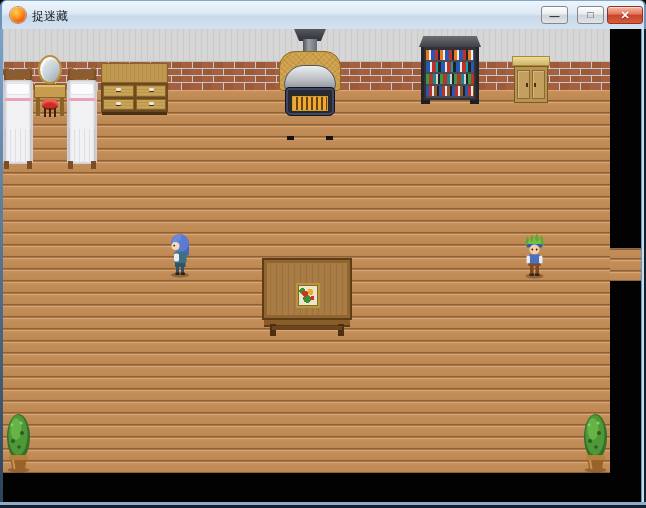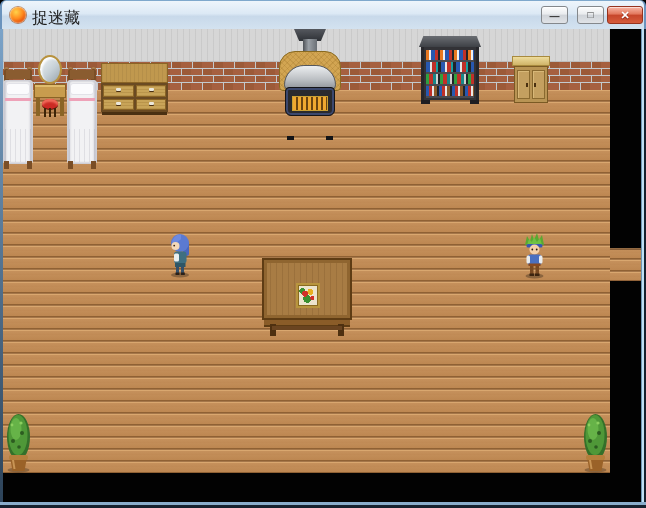--- a/index.html
+++ b/index.html
@@ -8,21 +8,21 @@
   #window { position:absolute; left:0; top:0; width:646px; height:508px; background:#000; }
 
   
   #titlebar { position:absolute; left:0; top:0; width:646px; height:29px;
     background:linear-gradient(180deg,#eef5fb 0%,#dce9f5 45%,#c8d9ea 55%,#d3e2f0 100%);
     border-top:1px solid #7fa8cc; border-left:2px solid #6a93bd; border-right:2px solid #6a93bd;
     border-radius:6px 6px 0 0; }
   #app-icon { position:absolute; left:8px; top:6px; width:16px; height:16px; border-radius:50%;
     background:radial-gradient(circle at 38% 32%, #ffd24a 0%, #ff8a1e 45%, #e24a0a 75%, #a82c06 100%);
     box-shadow:0 0 0 1px rgba(150,60,0,.55), inset 0 0 2px rgba(255,255,200,.8); }
-  #title-text { position:absolute; left:30px; top:7px; font-size:16px; color:#1c1c1c; }
+  #title-text { position:absolute; left:30px; top:7px; font-size:12px; color:#1c1c1c; }
   .winbtn { position:absolute; top:5px; height:18px; border:1px solid #84888c; border-radius:3px;
     background:linear-gradient(180deg,#fdfdfd 0%,#e9ebee 45%,#cfd3d8 50%,#e0e3e7 100%);
     box-shadow:inset 0 1px 0 #fff; text-align:center; line-height:16px; font-size:10px; color:#3a3a3a; }
   #btn-min   { left:539px; width:27px; }
   #btn-max   { left:575px; width:27px; }
   #btn-close { left:605px; width:36px;
     background:linear-gradient(180deg,#f8b7a6 0%,#e2765b 45%,#c6452a 50%,#d65c3c 100%);
     border-color:#96331e; color:#fff; font-weight:bold; font-size:11px;
     text-shadow:0 1px 1px rgba(80,0,0,.6); box-shadow:inset 0 1px 0 rgba(255,255,255,.55); }
   #btn-min span { display:inline-block; transform:translateY(2px); font-weight:bold; }

